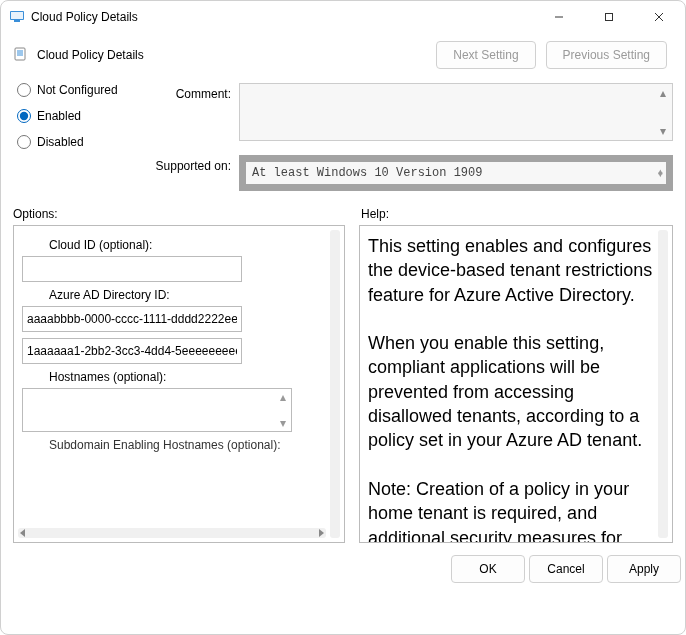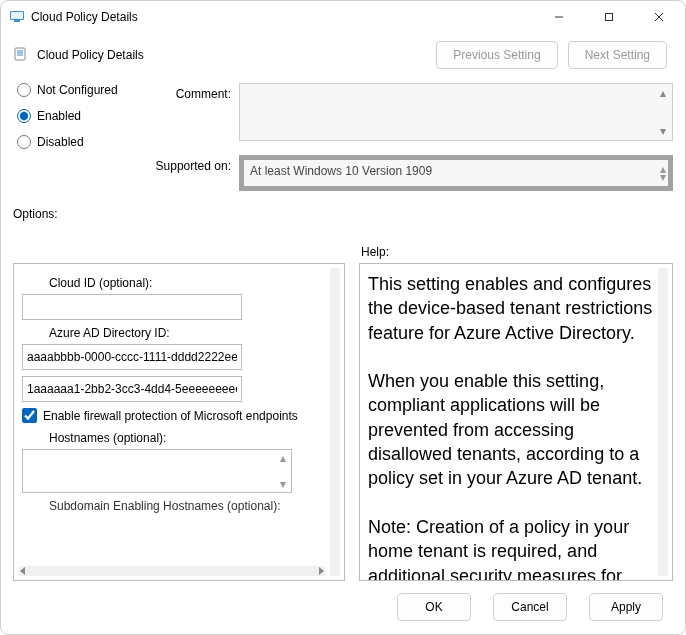--- a/index.html
+++ b/index.html
@@ -66,35 +66,36 @@
   }
   .textarea-box .scroll-up, .textarea-box .scroll-down {
     position:absolute; right:2px; width:14px; height:14px;
     display:flex; align-items:center; justify-content:center;
     color:#888;
   }
   .scroll-up{top:2px;}
   .scroll-down{bottom:2px;}
   .supported-box {
     flex:1;
-    border: 5px solid #a3a3a3;
+    border: 7px solid #a3a3a3;
     background: #f7f7f7;
     height: 36px;
     position:relative;
     padding: 4px 18px 4px 6px;
     font-size: 12px;
     color:#444;
+    font-family:Liberation Mono, monospace;
   }
   .section-labels {
     display:flex;
     padding: 16px 12px 4px 12px;
     gap: 20px;
   }
   .section-labels .left{ width: 328px;}
-  .section-labels .right{ flex:1;margin-top:38px;}
+  .section-labels .right{ flex:1;}
   .panels {
     display:flex;
     padding: 0 12px;
     gap: 14px;
     height: 318px;
   }
   .panel {
     border: 1px solid #bbb;
     flex:1;
     overflow: hidden;
@@ -138,22 +139,22 @@
     position:absolute; right:2px; width:12px;height:12px;
     display:flex;align-items:center;justify-content:center;color:#999;
   }
   .mscroll-up{top:2px;} .mscroll-down{bottom:2px;}
   .chk-row { display:flex; align-items:center; gap:6px; margin:4px 0 8px 0;}
   input[type=checkbox]{ width:15px; height:15px; accent-color:#0067c0;}
   .help-text { font-size:18px; line-height:1.35; white-space:pre-wrap; }
   .footer {
     display:flex;
     justify-content:flex-end;
-    gap:22px;
-    padding: 12px 22px;
+    gap:4px;
+    padding: 12px 4px;
   }
   .footer .btn { min-width: 74px; }
   .app-icon-svg{ width:16px; height:16px; }
   .subdomain-clip { color:#333; margin-top:2px;}
   .panel.left { padding-bottom: 18px; }
 </style>
 </head>
 <body>
 
 <div class="titlebar">
@@ -187,22 +188,22 @@
   <span>
     <svg class="app-icon-svg" viewBox="0 0 16 16">
       <rect x="2" y="2" width="10" height="12" rx="1" fill="#fff" stroke="#888"></rect>
       <line x1="4" y1="5" x2="10" y2="5" stroke="#3a8fd9"></line>
       <line x1="4" y1="7" x2="10" y2="7" stroke="#3a8fd9"></line>
       <line x1="4" y1="9" x2="10" y2="9" stroke="#3a8fd9"></line>
     </svg>
   </span>
   <span class="subtitle">Cloud Policy Details</span>
   <div class="nav-buttons">
+    <button class="btn disabled">Next Setting</button>
     <button class="btn disabled">Previous Setting</button>
-    <button class="btn disabled">Next Setting</button>
   </div>
 </div>
 
 <div class="radio-area">
   <div class="radio-col">
     <label class="radio-row">
       <input type="radio" name="cfg" style="">
       <span>Not Configured</span>
     </label>
     <label class="radio-row">
@@ -238,24 +239,20 @@
   <div class="right">Help:</div>
 </div>
 
 <div class="panels">
   <div class="panel left">
     <div class="opt-label">Cloud ID (optional):</div>
     <input class="opt-input" value="" style="">
     <div class="opt-label">Azure AD Directory ID:</div>
     <input class="opt-input" value="aaaabbbb-0000-cccc-1111-dddd2222ee" style="">
     <input class="opt-input" value="1aaaaaa1-2bb2-3cc3-4dd4-5eeeeeeeeee" style="">
-    <label class="chk-row">
-      <input type="checkbox" checked="" style="">
-      <span>Enable firewall protection of Microsoft endpoints</span>
-    </label>
     <div class="opt-label">Hostnames (optional):</div>
     <div class="opt-text-multi">
       <span class="mscroll-up">▴</span>
       <span class="mscroll-down">▾</span>
     </div>
     <div class="opt-label subdomain-clip">Subdomain Enabling Hostnames (optional):</div>
     <div class="vscroll"></div>
     <div class="hscroll"></div>
   </div>
   <div class="panel">

